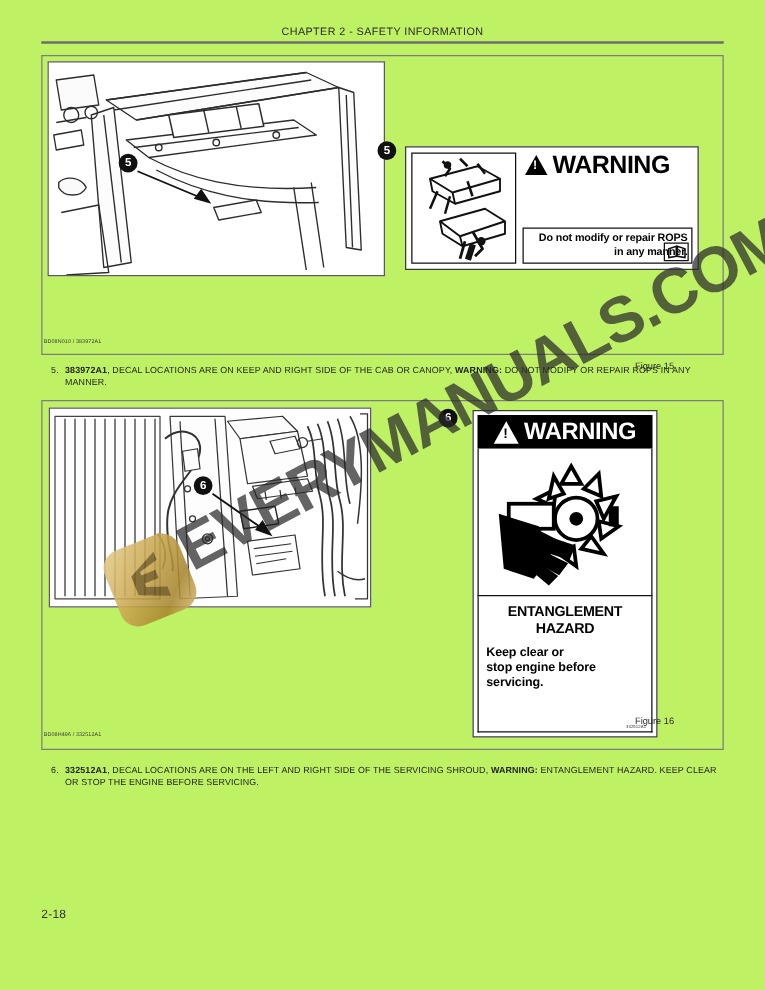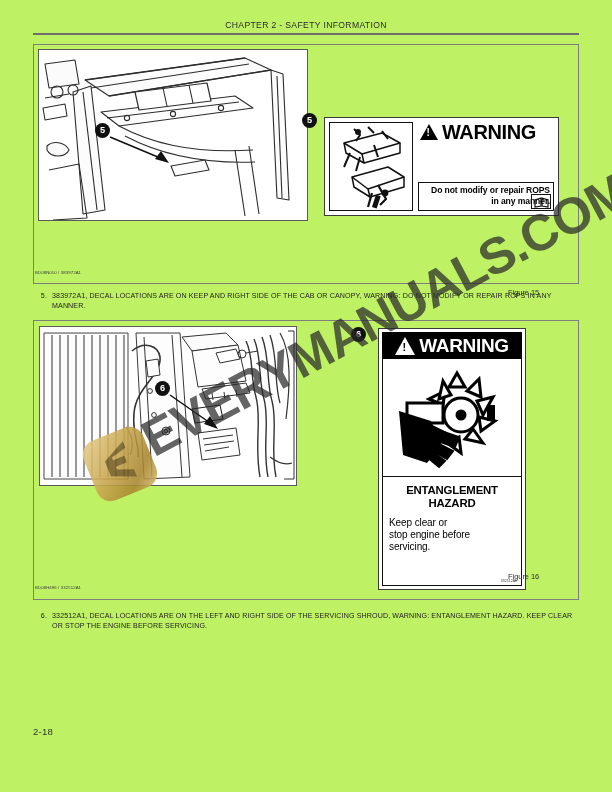--- a/index.html
+++ b/index.html
@@ -76,21 +76,21 @@
     letter-spacing: .12px;
   }
   .caption .num {
     position: absolute;
     left: 0;
     top: 0;
     width: 14px;
     text-align: right;
   }
   .caption .body { margin-left: 19px; display: block; }
-  .caption b { font-weight: normal; }
+  .caption b { font-weight: bold; }
 
   
   .art-panel {
     position: absolute;
     background: #ffffff;
     border: 1.4px solid #5a5a5a;
     box-sizing: border-box;
     overflow: hidden;
   }
   .art-panel svg { display: block; }
@@ -254,21 +254,21 @@
     text-align: center;
     font-size: 11.4px;
     font-weight: bold;
     line-height: 13px;
     letter-spacing: -0.2px;
     color: #000;
   }
   .ent-sub {
     margin-top: 7px;
     font-size: 10px;
-    font-weight: normal;
+    font-weight: bold;
     line-height: 12px;
     color: #000;
     letter-spacing: -0.1px;
   }
   .ent-code {
     position: absolute;
     right: 4px;
     bottom: 2px;
     font-size: 3.4px;
     color: #333;

